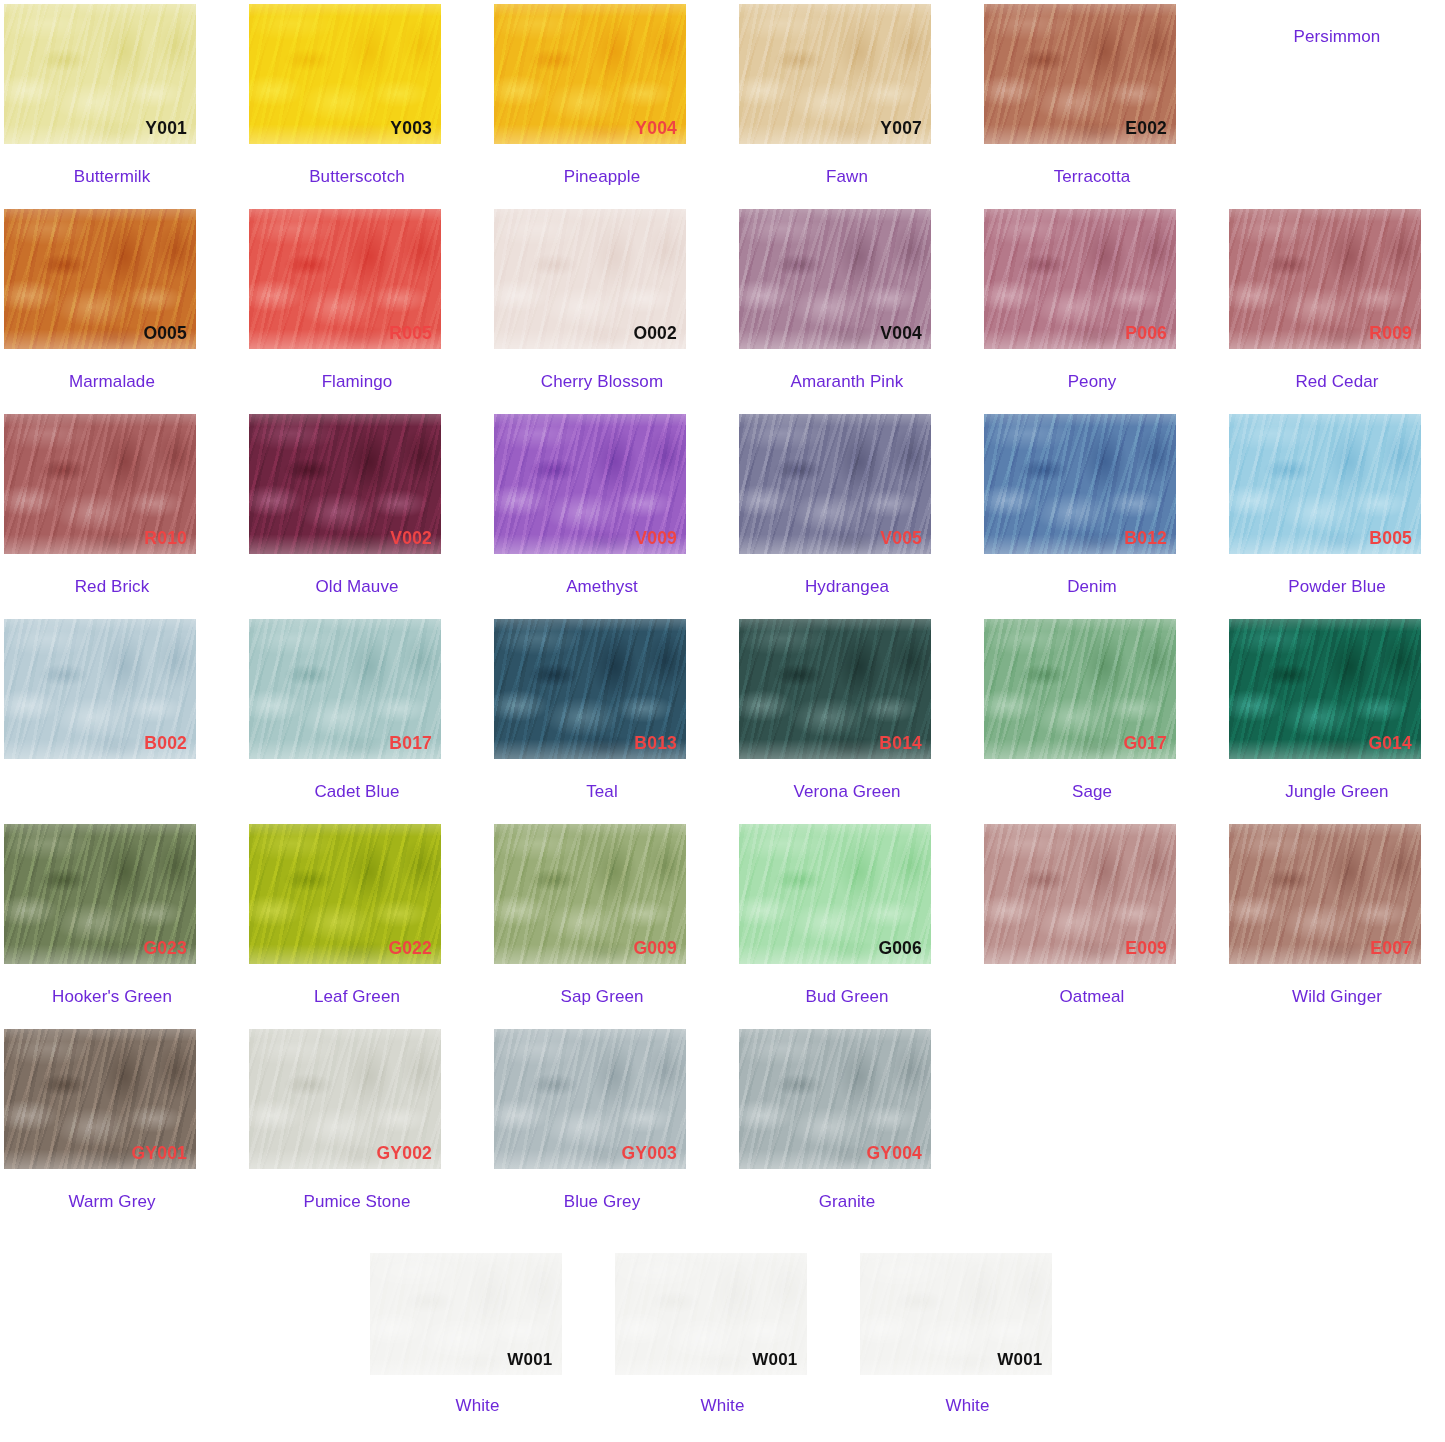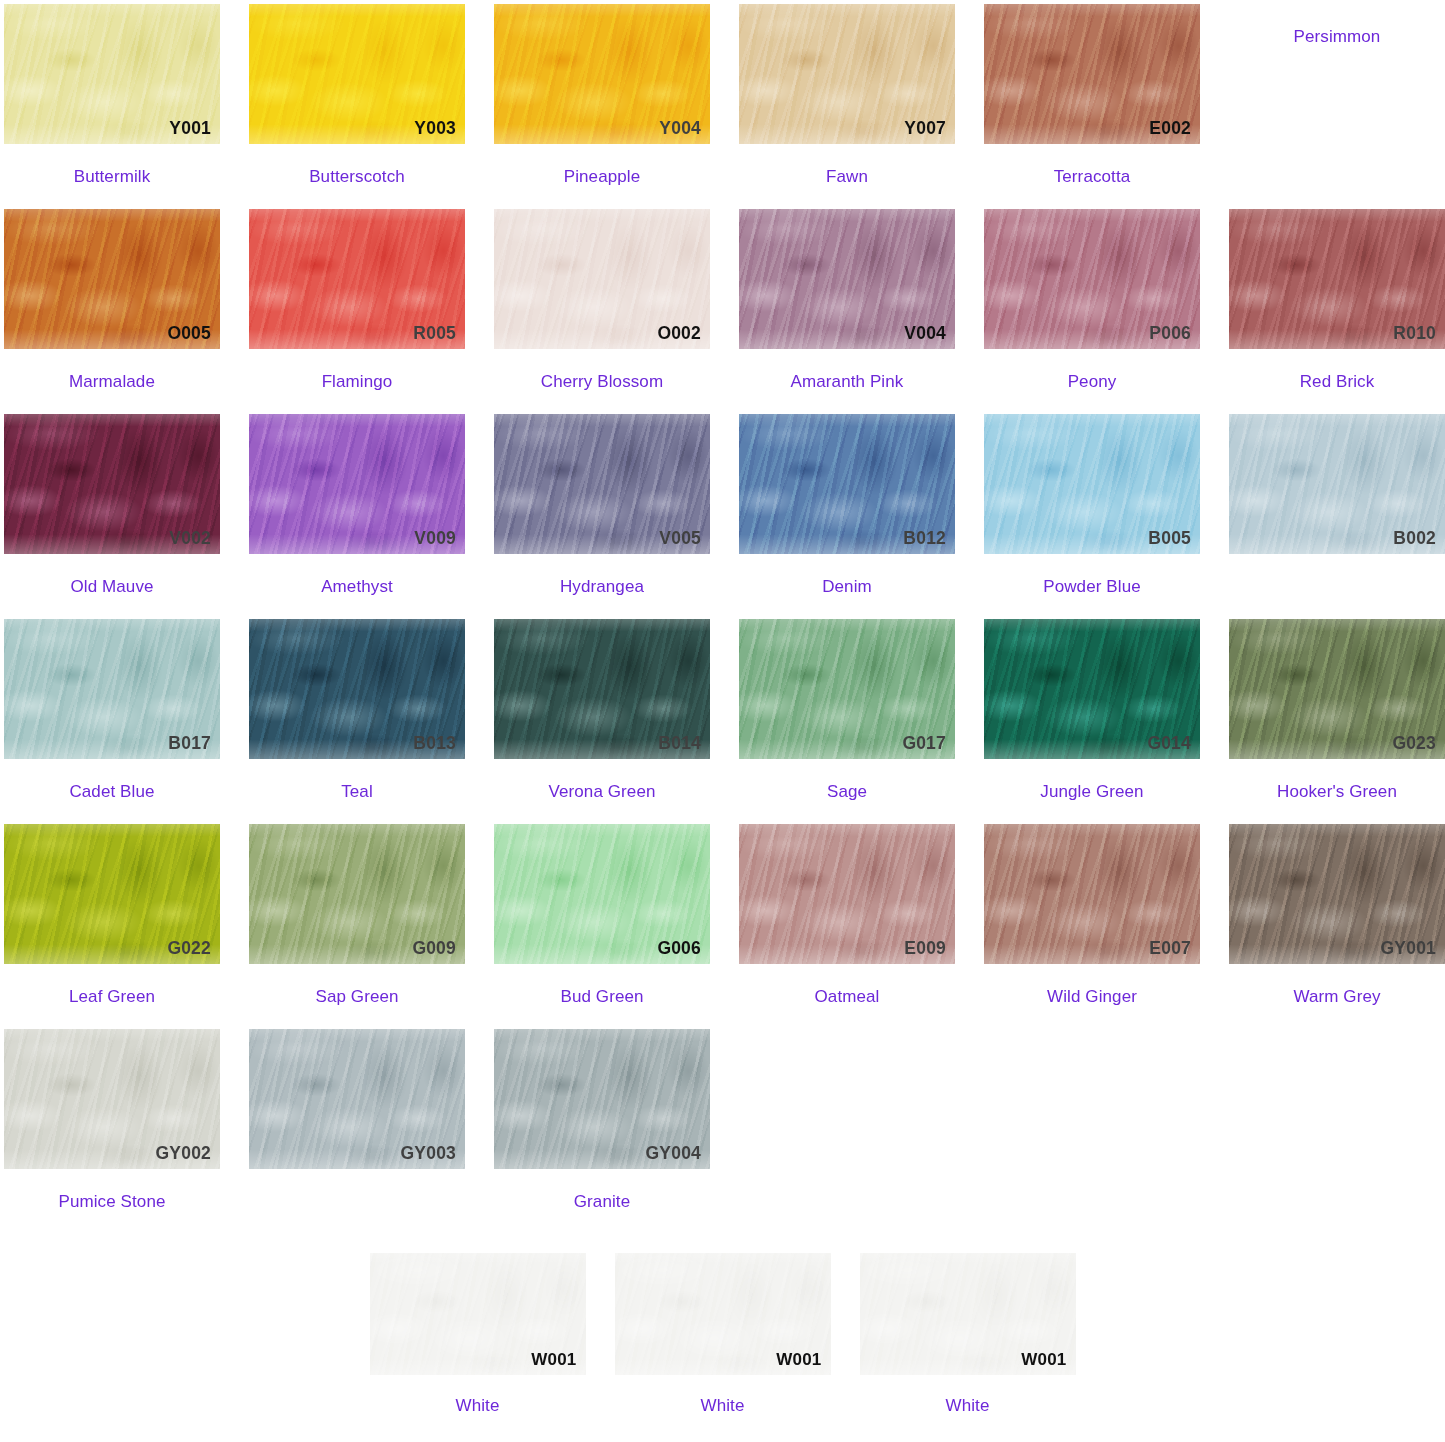--- a/index.html
+++ b/index.html
@@ -27,21 +27,21 @@
     box-sizing:border-box;
   }
   .cell{
     width:216px;
     height:205px;
     position:relative;
     box-sizing:border-box;
   }
   .swatch{
     position:relative;
-    width:216px;
+    width:192px;
     height:140px;
     overflow:hidden;
     box-sizing:border-box;
   }
   
   .swatch .paint{
     position:absolute;
     inset:0;
     background-repeat:no-repeat;
   }
@@ -79,21 +79,21 @@
   .code{
     position:absolute;
     right:9px;
     bottom:7px;
     font-size:17.5px;
     font-weight:bold;
     letter-spacing:.2px;
     line-height:1;
     z-index:5;
   }
-  .code.light{color:#404040;text-align:right;}
+  .code.light{color:#ef4444;text-align:right;}
   .code.dark{color:#111111;}
   .name{
     text-align:center;
     font-size:17px;
     color:#6d28d9;
     letter-spacing:.1px;
     line-height:1;
     padding-top:24px;
   }
   
@@ -213,20 +213,30 @@
           <div class="paint" style="background: rgb(181, 121, 138);"></div>
           <div class="tex"></div>
           <div class="tex2"></div>
           <div class="edge"></div>
           <div class="code light">P006</div>
         </div>
         <div class="name">Peony</div>
       </div>
       <div class="cell">
         <div class="swatch">
+          <div class="paint" style="background: rgb(181, 116, 122);"></div>
+          <div class="tex"></div>
+          <div class="tex2"></div>
+          <div class="edge"></div>
+          <div class="code light">R009</div>
+        </div>
+        <div class="name">Red Cedar</div>
+      </div>
+      <div class="cell">
+        <div class="swatch">
           <div class="paint" style="background: rgb(168, 95, 95);"></div>
           <div class="tex"></div>
           <div class="tex2"></div>
           <div class="edge"></div>
           <div class="code light">R010</div>
         </div>
         <div class="name">Red Brick</div>
       </div>
       <div class="cell">
         <div class="swatch">
@@ -418,20 +428,21 @@
         <div class="name">Pumice Stone</div>
       </div>
       <div class="cell">
         <div class="swatch">
           <div class="paint" style="background: rgb(176, 188, 192);"></div>
           <div class="tex"></div>
           <div class="tex2"></div>
           <div class="edge"></div>
           <div class="code light">GY003</div>
         </div>
+        <div class="name">Blue Grey</div>
       </div>
       <div class="cell">
         <div class="swatch">
           <div class="paint" style="background: rgb(168, 180, 182);"></div>
           <div class="tex"></div>
           <div class="tex2"></div>
           <div class="edge"></div>
           <div class="code light">GY004</div>
         </div>
         <div class="name">Granite</div>

